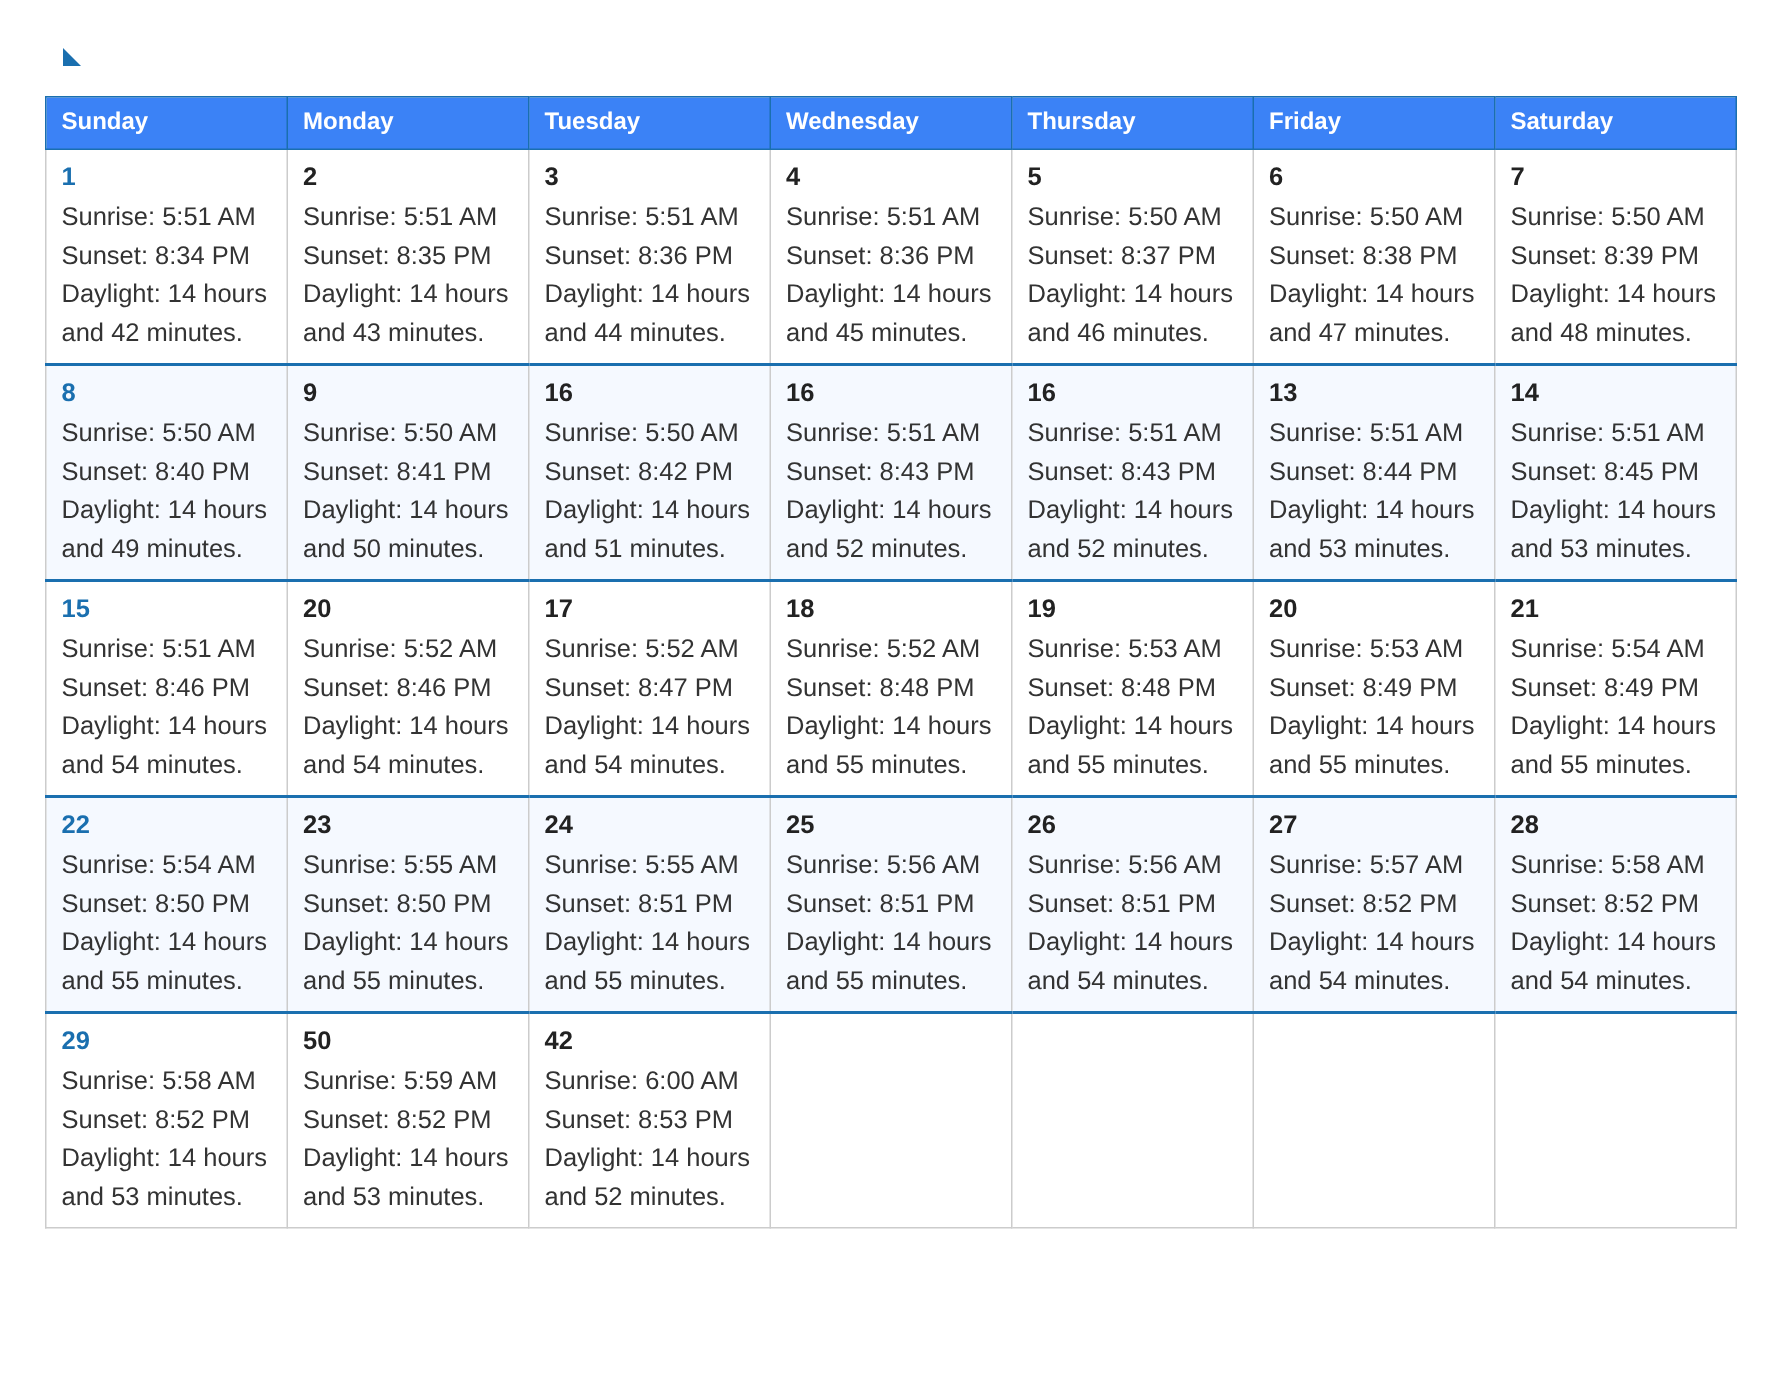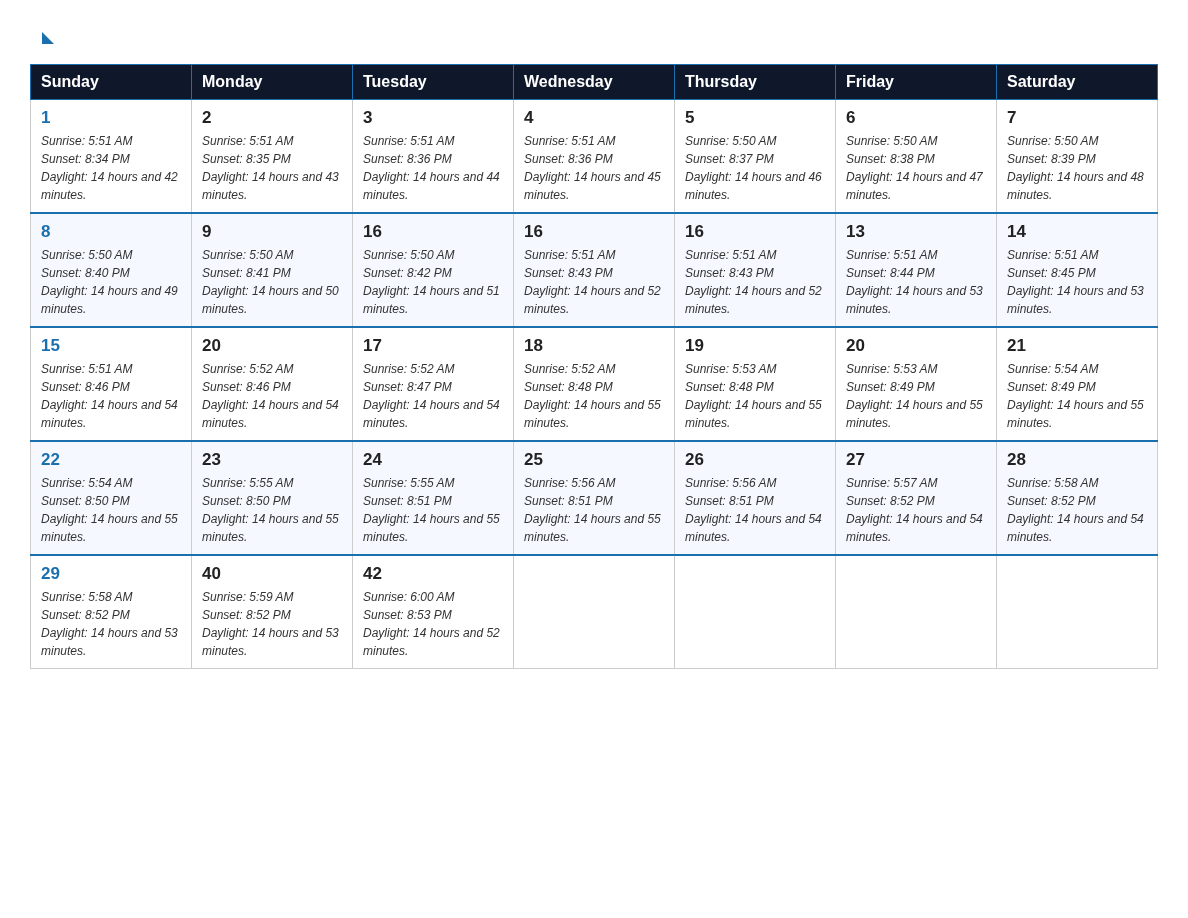--- a/index.html
+++ b/index.html
@@ -50,21 +50,21 @@
       font-size: 20px;
       color: #444;
       margin-top: 4px;
     }
     .calendar {
       width: 100%;
       border-collapse: collapse;
       border: 1px solid #1a6faf;
     }
     .calendar th {
-      background-color: #0f172a;
+      background-color: #3b82f6;
       color: #fff;
       padding: 8px 10px;
       text-align: left;
       font-size: 16px;
       font-weight: bold;
       border: 1px solid #1a6faf;
     }
     .calendar td {
       vertical-align: top;
       padding: 8px 10px;
@@ -79,24 +79,23 @@
       background-color: #f5f9ff;
     }
     .day-number {
       font-size: 17px;
       font-weight: bold;
       color: #222;
       margin-bottom: 4px;
       display: block;
     }
     .day-info {
-      font-size: 12px;
+      font-size: 17px;
       color: #333;
       line-height: 1.5;
-      font-style: italic;
     }
     .calendar tbody tr td:first-child .day-number {
       color: #1a6faf;
     }
     .row-separator td {
       border-top: 2px solid #1a6faf !important;
     }
     .empty-cell {
       background-color: #fff !important;
     }
@@ -252,21 +251,21 @@
           <span class="day-number">28</span>
           <div class="day-info">Sunrise: 5:58 AM<br>Sunset: 8:52 PM<br>Daylight: 14 hours and 54 minutes.</div>
         </td>
       </tr>
       <tr class="row-separator">
         <td>
           <span class="day-number">29</span>
           <div class="day-info">Sunrise: 5:58 AM<br>Sunset: 8:52 PM<br>Daylight: 14 hours and 53 minutes.</div>
         </td>
         <td>
-          <span class="day-number">40</span>
+          <span class="day-number">50</span>
           <div class="day-info">Sunrise: 5:59 AM<br>Sunset: 8:52 PM<br>Daylight: 14 hours and 53 minutes.</div>
         </td>
         <td>
           <span class="day-number">42</span>
           <div class="day-info">Sunrise: 6:00 AM<br>Sunset: 8:53 PM<br>Daylight: 14 hours and 52 minutes.</div>
         </td>
         <td class="empty-cell"></td>
         <td class="empty-cell"></td>
         <td class="empty-cell"></td>
         <td class="empty-cell"></td>

